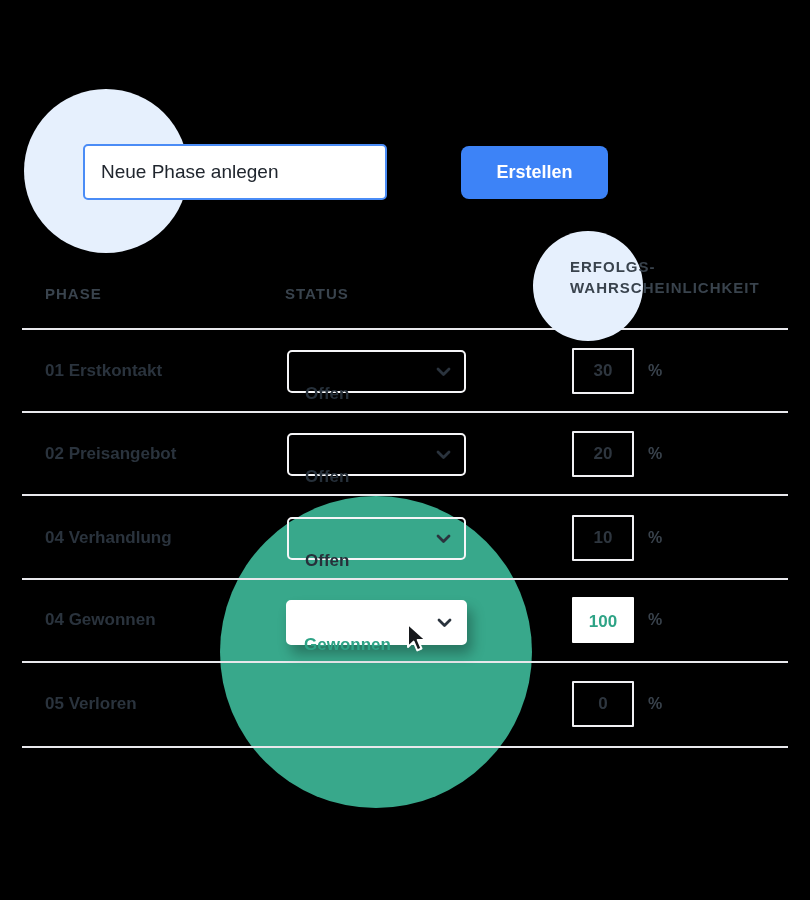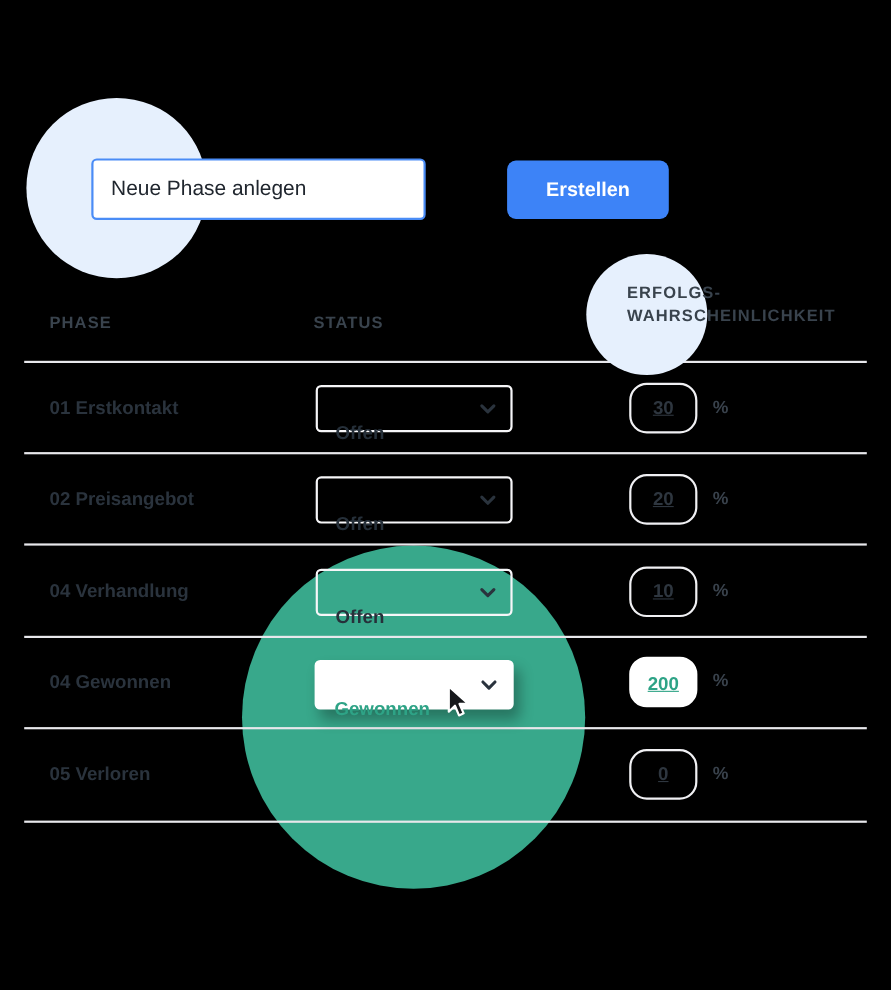--- a/index.html
+++ b/index.html
@@ -57,23 +57,23 @@
   .select {
     position: absolute; left: 287px; top: 2px; width: 179px; height: 43px;
     box-sizing: border-box; border: 2px solid var(--c-selectBorder, #F6F6F8); border-radius: 5px;
     display: flex; align-items: center; justify-content: space-between;
     padding: 0 13px 0 16px; cursor: pointer; background: transparent;
   }
   .select .val { font-size: 17px; font-weight: bold; color: #26303A; margin-top: 44px; }
   .chev { flex: 0 0 auto; display: block; }
   .pct {
     position: absolute; left: 572px; top: 0; width: 62px; height: 46px;
-    box-sizing: border-box; border: 2px solid var(--c-pctBorder, #F0F0F3); border-radius: 16px;
+    box-sizing: border-box; border: 2px solid var(--c-pctBorder, #F0F0F3); border-radius: 1px;
     text-align: center; line-height: 42px; font-size: 17px; font-weight: bold;
-    color: #2E363F; background: transparent; cursor: text; text-decoration: underline;
+    color: #2E363F; background: transparent; cursor: text;
   }
   .pct-sign {
     position: absolute; left: 648px; top: 0; line-height: 46px;
     font-size: 16px; font-weight: bold; color: #39424C;
   }
 
   
   .row-won .select {
     left: 286px; top: 3px; width: 181px; height: 45px;
     background: #fff; border-color: #fff;
@@ -152,21 +152,21 @@
   </div>
 
   <div class="row row-4 row-won">
     <div class="phase-label">04 Gewonnen</div>
     <div class="select">
       <span class="val">Gewonnen</span>
       <svg class="chev" width="15" height="10" viewBox="0 0 15 10">
           <path d="M2 2 L7.5 7.5 L13 2" stroke="#2A333D" stroke-width="2.8" fill="none" stroke-linecap="round" stroke-linejoin="round"></path>
         </svg>
     </div>
-    <div class="pct">200</div>
+    <div class="pct">100</div>
     <div class="pct-sign">%</div>
   </div>
 
   <div class="row row-5">
     <div class="phase-label">05 Verloren</div>
     <div class="pct">0</div>
     <div class="pct-sign">%</div>
   </div>
 
   <svg class="cursor" width="26" height="32" viewBox="0 0 26 32">

